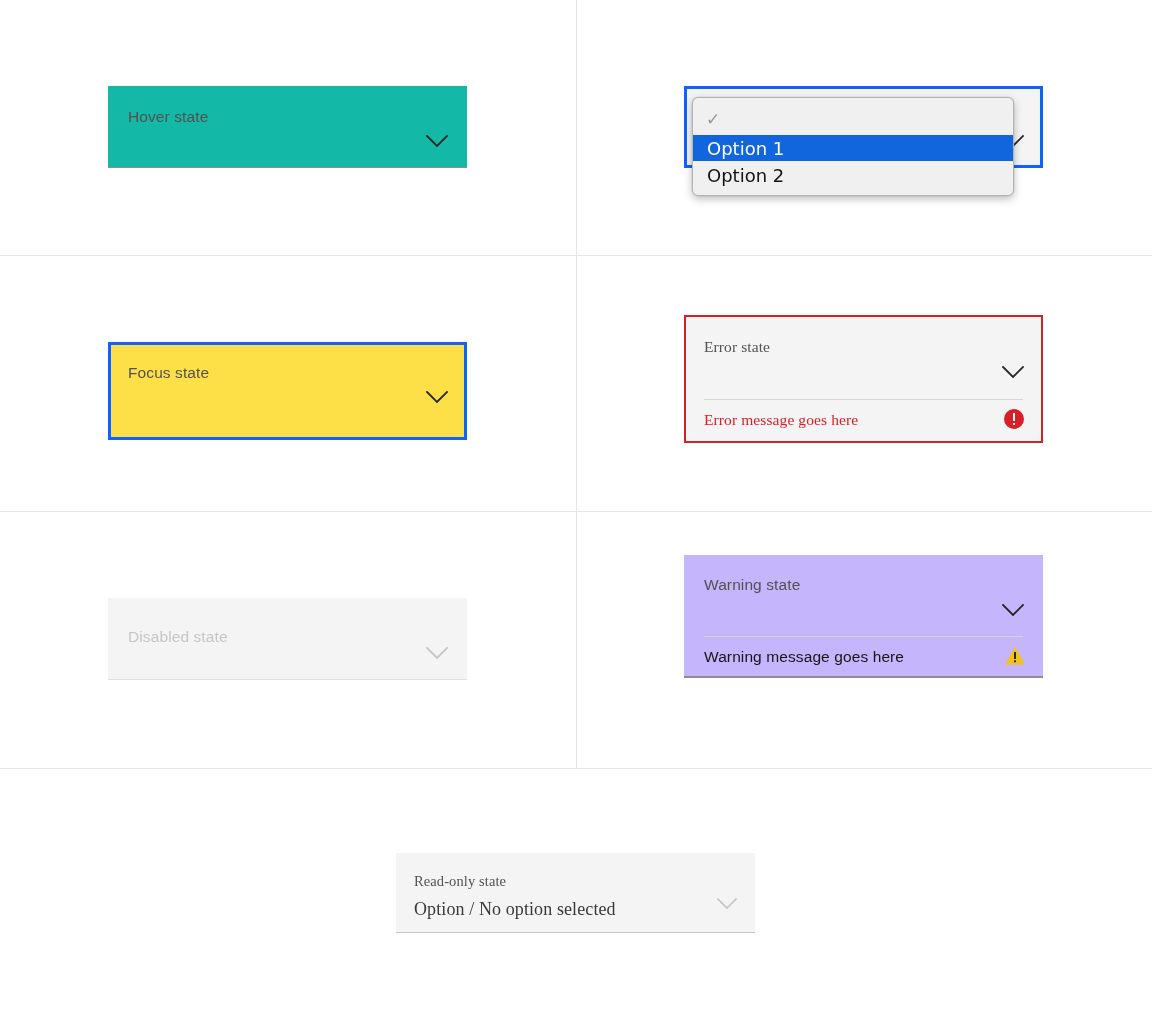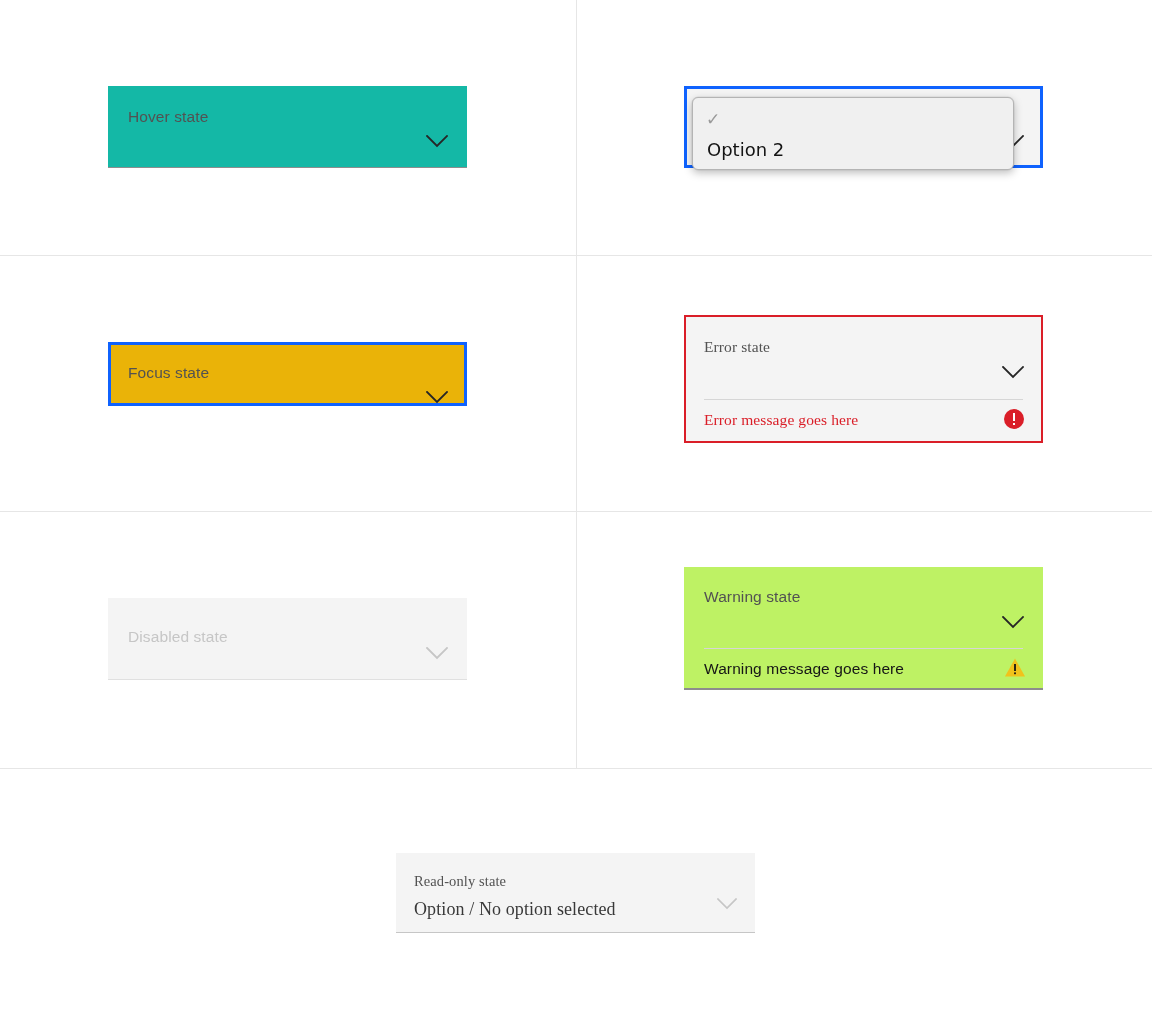--- a/index.html
+++ b/index.html
@@ -61,22 +61,22 @@
     background: #14b8a6;
     border-bottom: 1px solid #8d8d8d;
   }
   .f-hover .chevron { top: 49px; }
 
   
   .f-focus {
     left: 108px;
     top: 342px;
     width: 359px;
-    height: 64px;
-    background: #eab308;
+    height: 98px;
+    background: #fde047;
     border: 3px solid #0f62fe;
     text-align: right;
   }
   .f-focus .field-label { left: 17px; top: 18px; }
   .f-focus .chevron { top: 46px; right: 16px; }
 
   
   .f-disabled {
     left: 108px;
     top: 598px;
@@ -131,24 +131,24 @@
   }
   .f-error .status-icon {
     position: absolute;
     right: 16px;
     top: 91px;
   }
 
   
   .f-warning {
     left: 684px;
-    top: 567px;
+    top: 555px;
     width: 359px;
     height: 123px;
-    background: #bef264;
+    background: #c4b5fd;
     border-bottom: 2px solid #8d8d8d;
     text-align: right;
   }
   .f-warning .field-label { left: 20px; top: 20px; }
   .f-warning .chevron { top: 49px; right: 19px; }
   .f-warning .inner-rule {
     position: absolute;
     left: 20px;
     right: 20px;
     top: 81px;
@@ -263,20 +263,23 @@
       <path d="M1 1L11 11L21 1" stroke="#262626" stroke-width="1.8" stroke-linecap="square"></path>
     </svg>
   </span>
 </div>
 
 <div class="popup">
   <div class="popup-pad-top"></div>
   <div class="popup-row check-row">
     <span>✓</span>
   </div>
+  <div class="popup-row selected">
+    <span>Option 1</span>
+  </div>
   <div class="popup-row last">
     <span>Option 2</span>
   </div>
   <div class="popup-pad-bottom"></div>
 </div>
 
 <div class="field f-focus">
   <span class="field-label">Focus state</span>
   <span class="chevron">
     <svg width="22" height="13" viewBox="0 0 22 13" fill="none" xmlns="http://www.w3.org/2000/svg">

